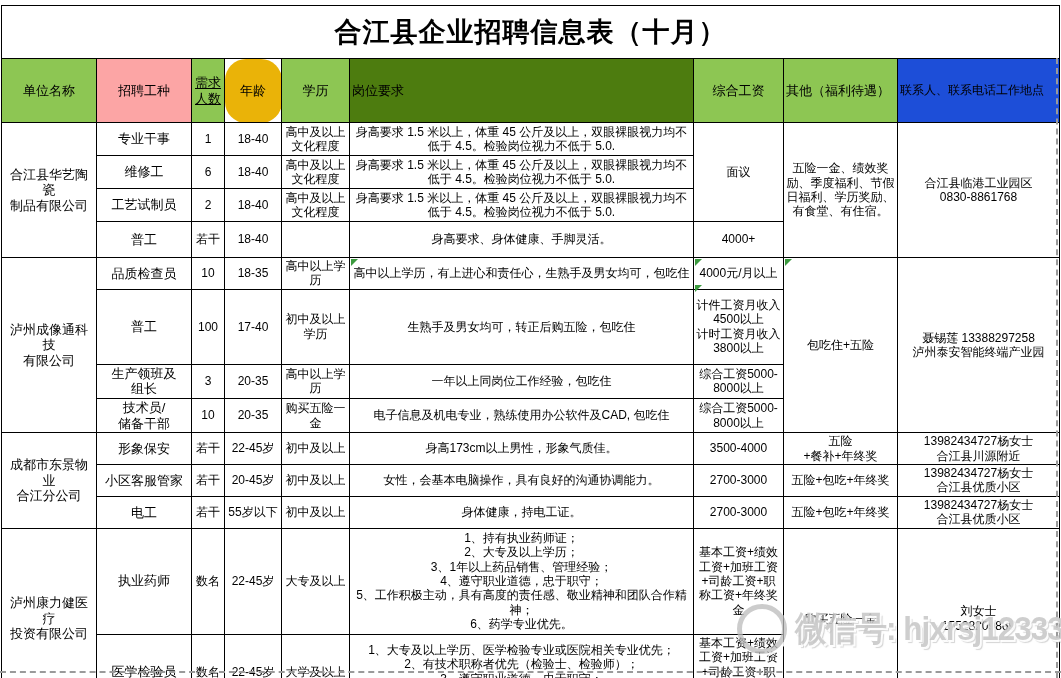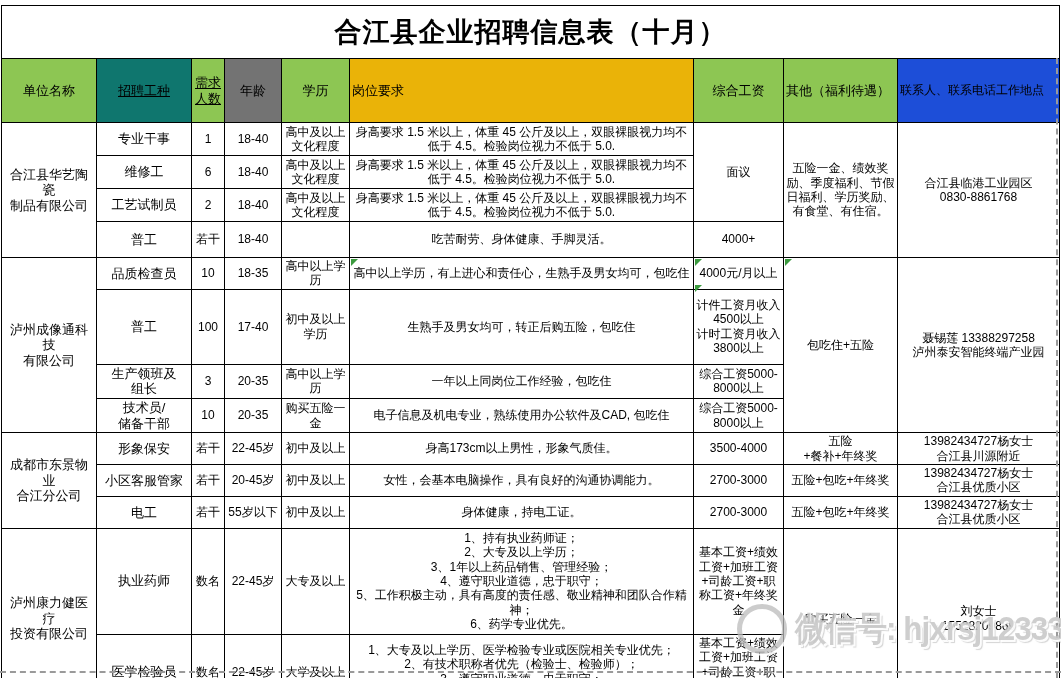--- a/index.html
+++ b/index.html
@@ -72,25 +72,25 @@
         <col style="width:162px">
     </colgroup>
 
     <tbody>
         <tr class="title-row hT">
       <td colspan="9">合江县企业招聘信息表（十月）</td>
     </tr>
 
     <tr class="head hH">
       <th style="background: rgb(141, 198, 83);">单位名称</th>
-      <th style="background: #0f766e; text-decoration: underline;">招聘工种</th>
+      <th style="background: #fca5a5;">招聘工种</th>
       <th style="background: rgb(141, 198, 83); text-decoration: underline;">需求人数</th>
-      <th style="background: #737373;">年龄</th>
+      <th style="background: #eab308; border-radius: 21px;">年龄</th>
       <th style="background: rgb(141, 198, 83); margin-top: 48px;">学历</th>
-      <th class="l" style="background: #eab308;">岗位要求</th>
+      <th class="l" style="background: #4d7c0f;">岗位要求</th>
       <th style="background: rgb(141, 198, 83);">综合工资</th>
       <th class="l" style="background: rgb(141, 198, 83);">其他（福利待遇）</th>
       <th class="l small" style="background: #1d4ed8;">联系人、联系电话工作地点</th>
     </tr>
 
     <tr class="h33">
       <td rowspan="4" class="name ml">合江县华艺陶瓷
 制品有限公司</td>
       <td class="job">专业干事</td>
       <td>1</td>
@@ -114,21 +114,21 @@
       <td>2</td>
       <td>18-40</td>
       <td>高中及以上文化程度</td>
       <td>身高要求 1.5 米以上，体重 45 公斤及以上，双眼裸眼视力均不低于 4.5。检验岗位视力不低于 5.0.</td>
     </tr>
     <tr class="h36">
       <td class="job">普工</td>
       <td>若干</td>
       <td>18-40</td>
       <td></td>
-      <td>吃苦耐劳、身体健康、手脚灵活。</td>
+      <td>身高要求、身体健康、手脚灵活。</td>
       <td>4000+</td>
     </tr>
 
     <tr class="h26">
       <td rowspan="4" class="name ml">泸州成像通科技
 有限公司</td>
       <td class="job">品质检查员</td>
       <td>10</td>
       <td>18-35</td>
       <td>高中以上学历</td>

